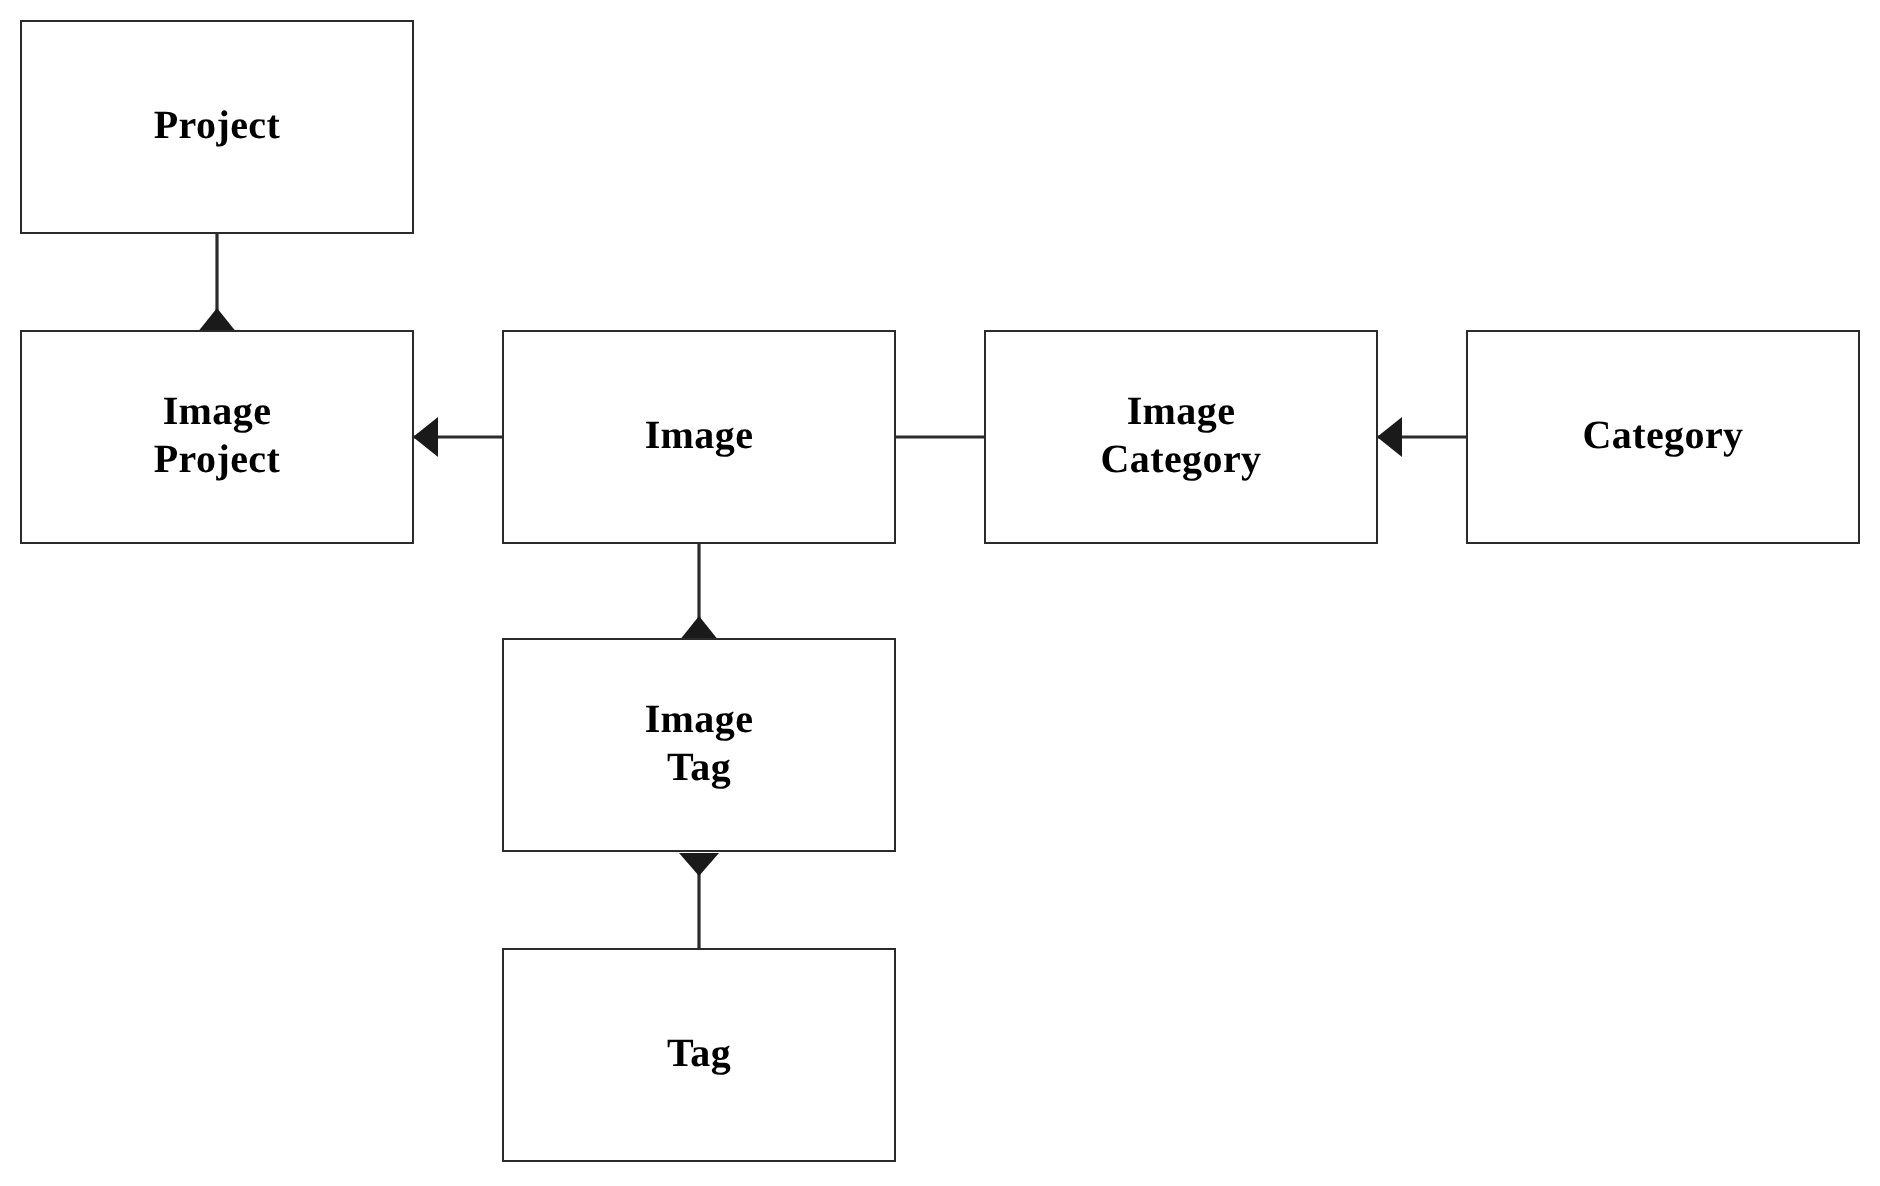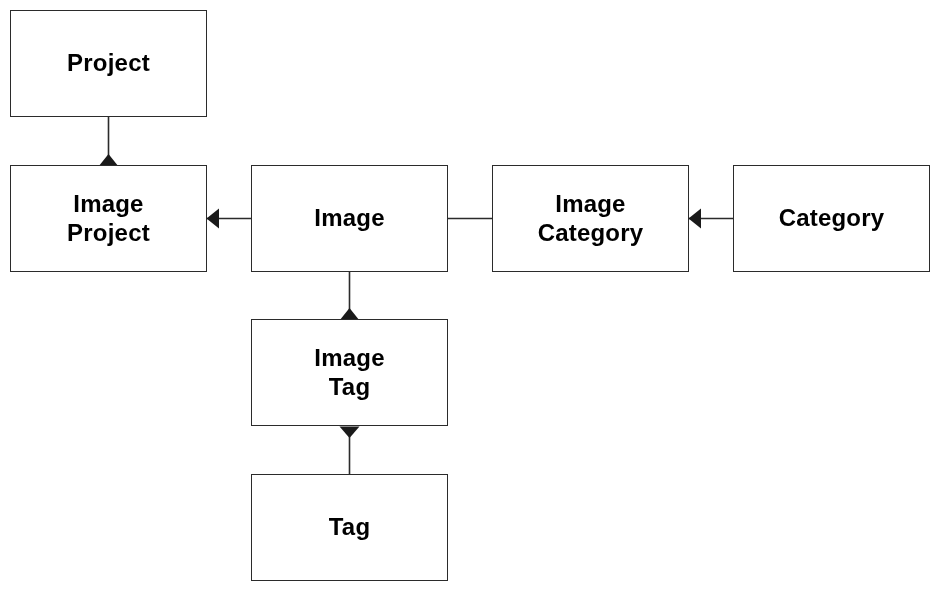--- a/index.html
+++ b/index.html
@@ -30,23 +30,23 @@
     box-sizing: border-box;
     background: #ffffff;
     border: 1.6px solid #2b2b2b;
     display: flex;
     align-items: center;
     justify-content: center;
     text-align: center;
     z-index: 2;
   }
   .node-label {
-    font-family: Liberation Sans, sans-serif;
+    font-family: Liberation Serif, serif;
     font-weight: bold;
-    font-size: 24px;
+    font-size: 20px;
     line-height: 1.18;
     color: #000000;
     letter-spacing: 0.2px;
     white-space: pre-line;
     padding: 0 6px;
   }
 </style>
 </head>
 <body>
 

